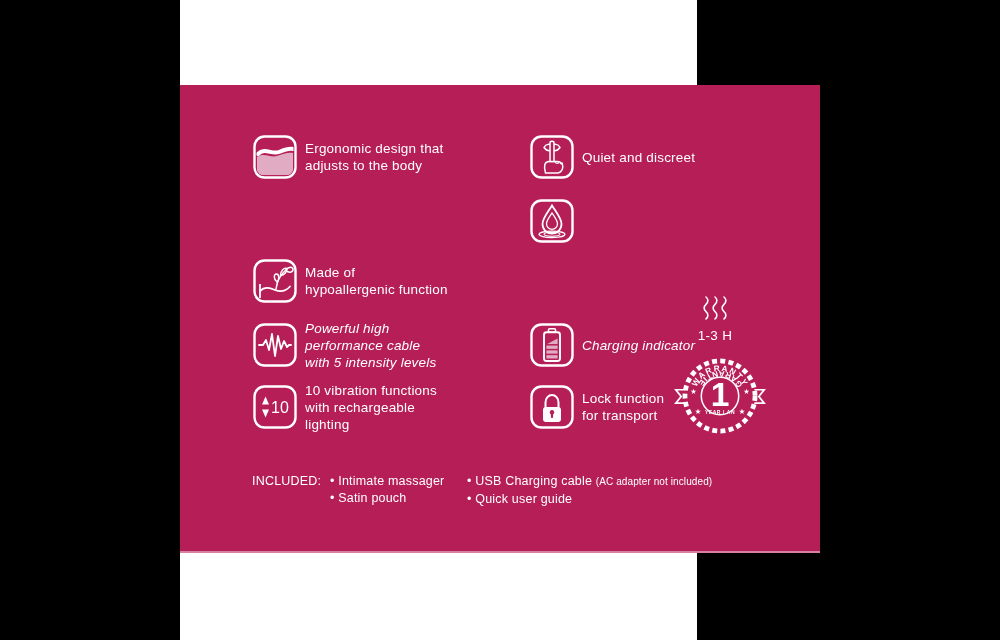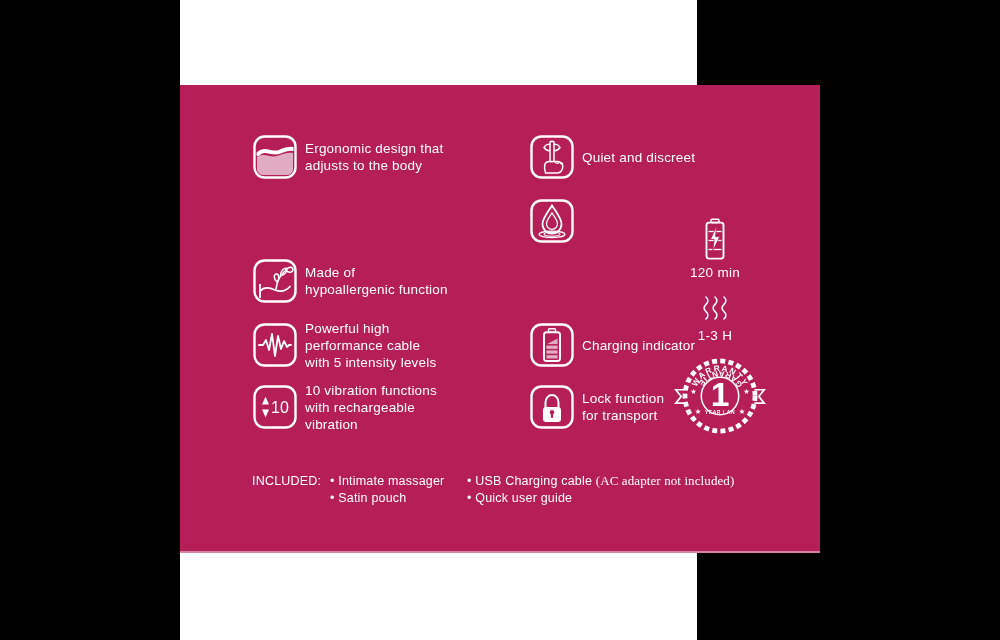--- a/index.html
+++ b/index.html
@@ -8,32 +8,32 @@
     font-family:"Liberation Sans", sans-serif;
   }
   .stage{position:absolute;left:180px;top:0;width:517px;height:640px;background:#fff;}
   .panel{position:absolute;left:0;top:85px;width:640px;height:468px;background:#b51e56;color:#fff;}
   .panel::after{content:"";position:absolute;left:0;bottom:0;width:100%;height:2px;background:rgba(255,255,255,0.45);}
   .row{position:absolute;height:44px;display:flex;align-items:center;}
   .row .txt{margin-left:8px;font-size:13.5px;line-height:17px;letter-spacing:0.2px;white-space:nowrap;}
   .icon-box{flex:0 0 44px;width:44px;height:44px;}
   .col-left{left:73px;}
   .col-right{left:314px;padding-left:36px;}
-  .r1{top:50px;} .r2{top:114px;} .r3{top:174px;} .r4{top:238px;} .r5{top:300px;}
+  .r1{top:50px;} .r2{top:114px;} .r3{top:174px;} .r4{top:238px;font-style:italic;} .r5{top:300px;}
   .side{position:absolute;left:495px;width:80px;text-align:center;}
   .side .cap{margin-top:5px;font-size:13.5px;letter-spacing:0.3px;}
   .badge-wrap{position:absolute;left:492px;top:263px;width:96px;height:96px;}
   .included{position:absolute;top:388px;left:0;width:640px;font-size:12.5px;line-height:16.5px;letter-spacing:0.2px;}
   .included .label{position:absolute;left:72px;top:0;}
   .inc-col{position:absolute;top:0;}
   .inc-col.c1{left:150px;}
   .inc-col.c2{left:287px;}
   .inc-item{white-space:nowrap;}
   .inc-item::before{content:"• ";}
-  .note{font-size:13px;letter-spacing:0.1px;font-family:Liberation Serif, serif;}
+  .note{font-size:10px;letter-spacing:0.1px;}
   svg{display:block;}
   .badge-num{font-weight:bold;}
 </style>
 </head>
 <body>
 
 <svg width="0" height="0" style="position:absolute">
   <defs>
     <clipPath id="iconClip">
         <rect x="3.5" y="3.5" width="37" height="37" rx="8"></rect>
@@ -98,21 +98,21 @@
         <svg viewBox="0 0 44 44" width="44" height="44">
           <rect x="1.5" y="1.5" width="41" height="41" rx="10" fill="none" stroke="#fff" stroke-width="2.4"></rect>
           <polygon points="9,19.5 16,19.5 12.5,11.5" fill="#fff"></polygon>
           <polygon points="9,24.5 16,24.5 12.5,32.5" fill="#fff"></polygon>
           <text x="27" y="28" text-anchor="middle" font-size="16" fill="#fff">10</text>
         </svg>
       </div>
       <div class="txt">
         <div>10 vibration functions</div>
         <div>with rechargeable</div>
-        <div>vibration</div>
+        <div>lighting</div>
       </div>
     </div>
 
     <div class="row col-right r1">
       <div class="icon-box">
         <svg viewBox="0 0 44 44" width="44" height="44">
           <rect x="1.5" y="1.5" width="41" height="41" rx="10" fill="none" stroke="#fff" stroke-width="2.4"></rect>
           <path d="M14,12.5 C16,8.5 20,8.5 22,11.5 C24,8.5 28,8.5 30,12.5 C27,16.5 24,16 22,15 C20,16 17,16.5 14,12.5 Z" fill="none" stroke="#fff" stroke-width="1.5"></path>
           <path d="M15.5,38 C13.5,31 14.5,26.5 19,26.5 L27.5,26.5 C30.5,26.5 32.8,28.5 32.8,31.5 C32.8,35 30.5,38 27.5,38 Z" fill="none" stroke="#fff" stroke-width="1.5"></path>
           <path d="M20,26.5 L20,8 C20,5.8 24,5.8 24,8 L24,26.5 Z" fill="#b51e56" stroke="#fff" stroke-width="1.5"></path>
@@ -164,31 +164,20 @@
           <circle cx="22" cy="27.3" r="2.2" fill="#b51e56"></circle>
           <rect x="20.9" y="28.3" width="2.2" height="4.6" rx="1" fill="#b51e56"></rect>
         </svg>
       </div>
       <div class="txt">
         <div>Lock function</div>
         <div>for transport</div>
       </div>
     </div>
 
-    <div class="side" style="top:133px">
-      <svg viewBox="0 0 24 42" width="24" height="42" style="margin:0 auto">
-        <rect x="8" y="1.2" width="8" height="3.4" rx="1" fill="none" stroke="#fff" stroke-width="1.5"></rect>
-        <rect x="3.5" y="4.6" width="17" height="36" rx="2.5" fill="none" stroke="#fff" stroke-width="1.9"></rect>
-        <line x1="5.5" y1="13.5" x2="18.5" y2="13.5" stroke="#fff" stroke-width="1.3"></line>
-        <line x1="5.5" y1="22.5" x2="18.5" y2="22.5" stroke="#fff" stroke-width="1.3"></line>
-        <line x1="5.5" y1="31.5" x2="18.5" y2="31.5" stroke="#fff" stroke-width="1.3"></line>
-        <polygon points="13.5,8 7.5,21.5 11.2,21.5 9.8,33 16.8,18.7 12.6,18.7" fill="#fff" stroke="#b51e56" stroke-width="0.8"></polygon>
-      </svg>
-      <div class="cap">120 min</div>
-    </div>
 
     <div class="side" style="top:210px">
       <svg viewBox="0 0 30 28" width="30" height="28" style="margin:0 auto">
         <path d="M6,2 c2.5,2 2.5,5 0,7.3 c-2.5,2.3 -2.5,5.3 0,7.3 c2.5,2 2.5,5 0,7.3" fill="none" stroke="#fff" stroke-width="1.6" stroke-linecap="round"></path>
         <path d="M15,2 c2.5,2 2.5,5 0,7.3 c-2.5,2.3 -2.5,5.3 0,7.3 c2.5,2 2.5,5 0,7.3" fill="none" stroke="#fff" stroke-width="1.6" stroke-linecap="round"></path>
         <path d="M24,2 c2.5,2 2.5,5 0,7.3 c-2.5,2.3 -2.5,5.3 0,7.3 c2.5,2 2.5,5 0,7.3" fill="none" stroke="#fff" stroke-width="1.6" stroke-linecap="round"></path>
       </svg>
       <div class="cap">1-3 H</div>
     </div>
 

